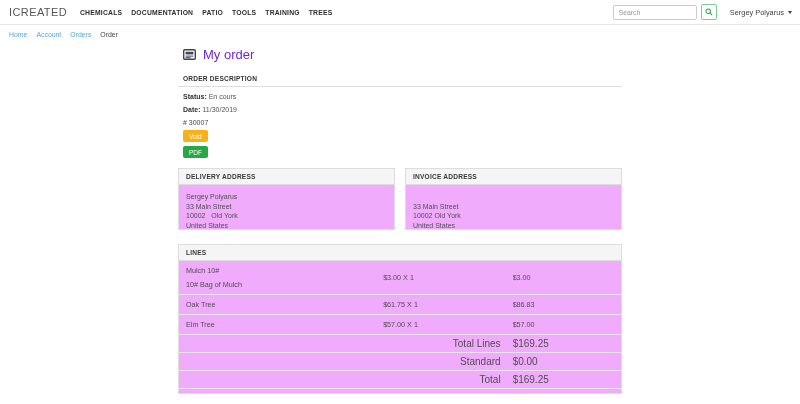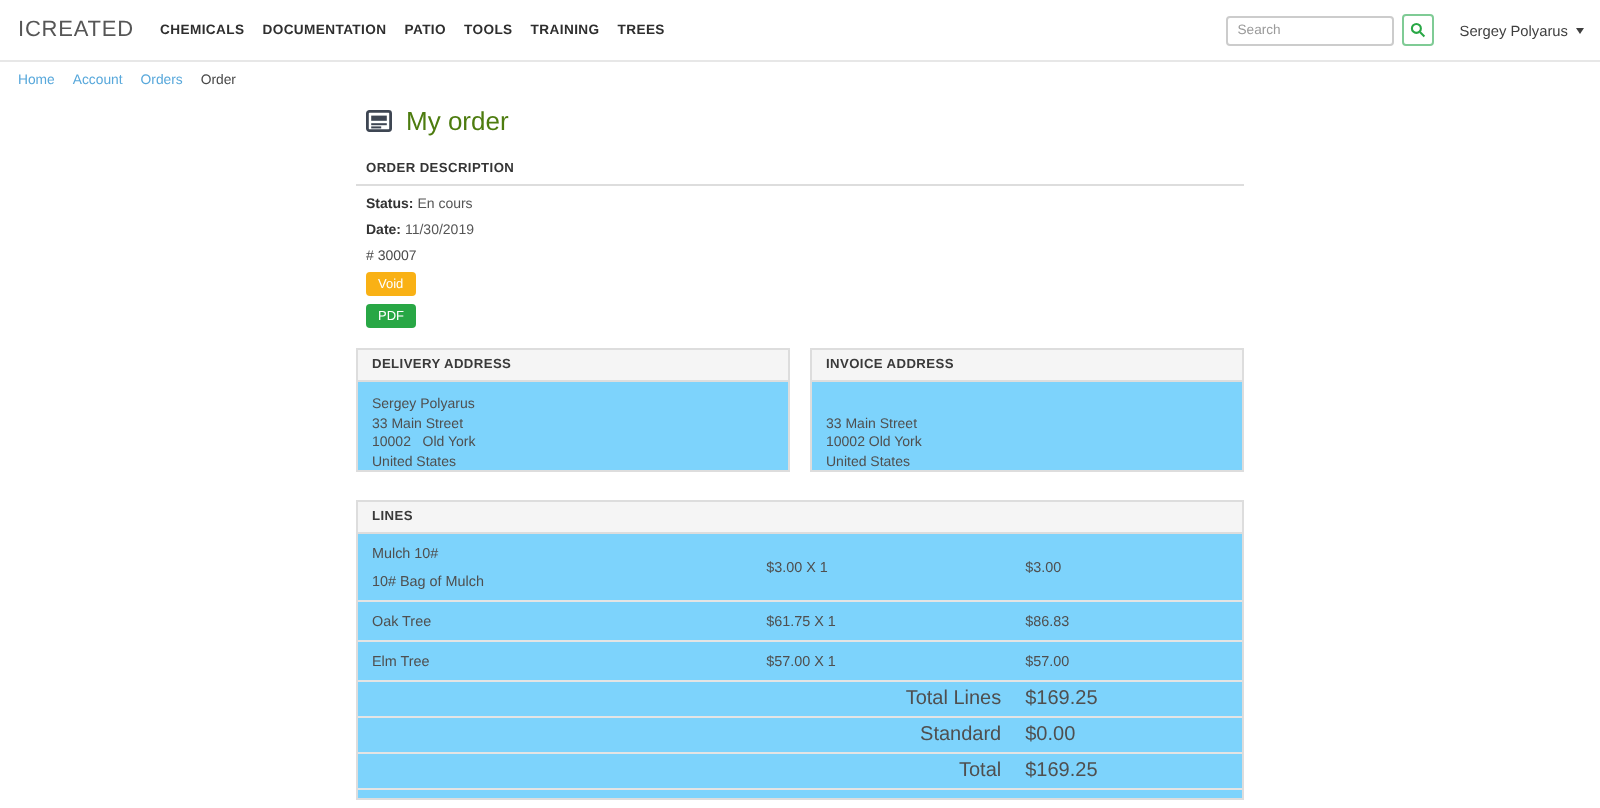--- a/index.html
+++ b/index.html
@@ -7,21 +7,21 @@
     width: 800px; height: 404px;
     overflow: hidden;
     background: #fff;
     font-family: "Liberation Sans", sans-serif;
     color: #555;
   }
   * { box-sizing: border-box; }
 
   
   .navbar {
-    height: 31px;
+    height: 25px;
     display: flex; align-items: center;
     padding: 0 8px 0 9px;
     border-bottom: 1px solid #e7e7e7;
     background: #fff;
   }
   .brand {
     font-size: 11px; color: #565656; letter-spacing: .4px;
     margin-right: 13px; cursor: pointer;
   }
   .menu { display: flex; align-items: center; gap: 9px; }
@@ -60,42 +60,42 @@
     display: flex; align-items: center; gap: 9px;
     padding: 6px 9px 5px 9px; font-size: 6.9px;
   }
   .breadcrumb .crumb-link { color: #58a8db; text-decoration: none; cursor: pointer; }
   .breadcrumb .crumb-current { color: #474747; }
 
   
   .container { width: 444px; margin-left: 178px; }
 
   .page-title-row { display: flex; align-items: center; margin-top: 3px; height: 17px; }
-  .page-title { font-size: 13px; font-weight: 500; color: #4d7c0f; }
+  .page-title { font-size: 13px; font-weight: 500; color: #6d28d9; }
 
   
   .section-heading {
     margin-top: 12px;
     font-size: 6.6px; font-weight: bold; color: #353535; letter-spacing: .2px;
     padding-bottom: 4px; border-bottom: 1px solid #ddd;
     padding-left: 5px;
   }
   .od-line { margin: 6px 0 0 5px; font-size: 7px; color: #555; }
   .od-line b { color: #333; }
   .od-number { color: #4a4a4a; }
   .btn {
     display: block; border: none; border-radius: 2px;
     color: #fff; font-size: 6.5px; font-family: "Liberation Sans", sans-serif;
     padding: 2.5px 6px; margin: 4px 0 0 5px; cursor: pointer;
   }
   .btn-void { background: #f9b115; }
   .btn-pdf  { background: #28a745; }
 
   
-  .panel { border: 1px solid #ddd; background: #7dd3fc; }
+  .panel { border: 1px solid #ddd; background: #f0abfc; }
   .panel-header {
     background: #f5f5f5; border-bottom: 1px solid #ddd;
     font-size: 6.6px; font-weight: bold; color: #3a3a3a;
     padding: 4px 7px; letter-spacing: .2px;
   }
   .addresses { display: flex; gap: 10px; margin-top: 10px; }
   .addr-panel { width: 217px; height: 62px; }
   .addr-body { padding: 7px 7px 5px 7px; }
   .addr-line {
     font-size: 7px; color: #4f4f4f; line-height: 9.6px; white-space: pre-wrap;

